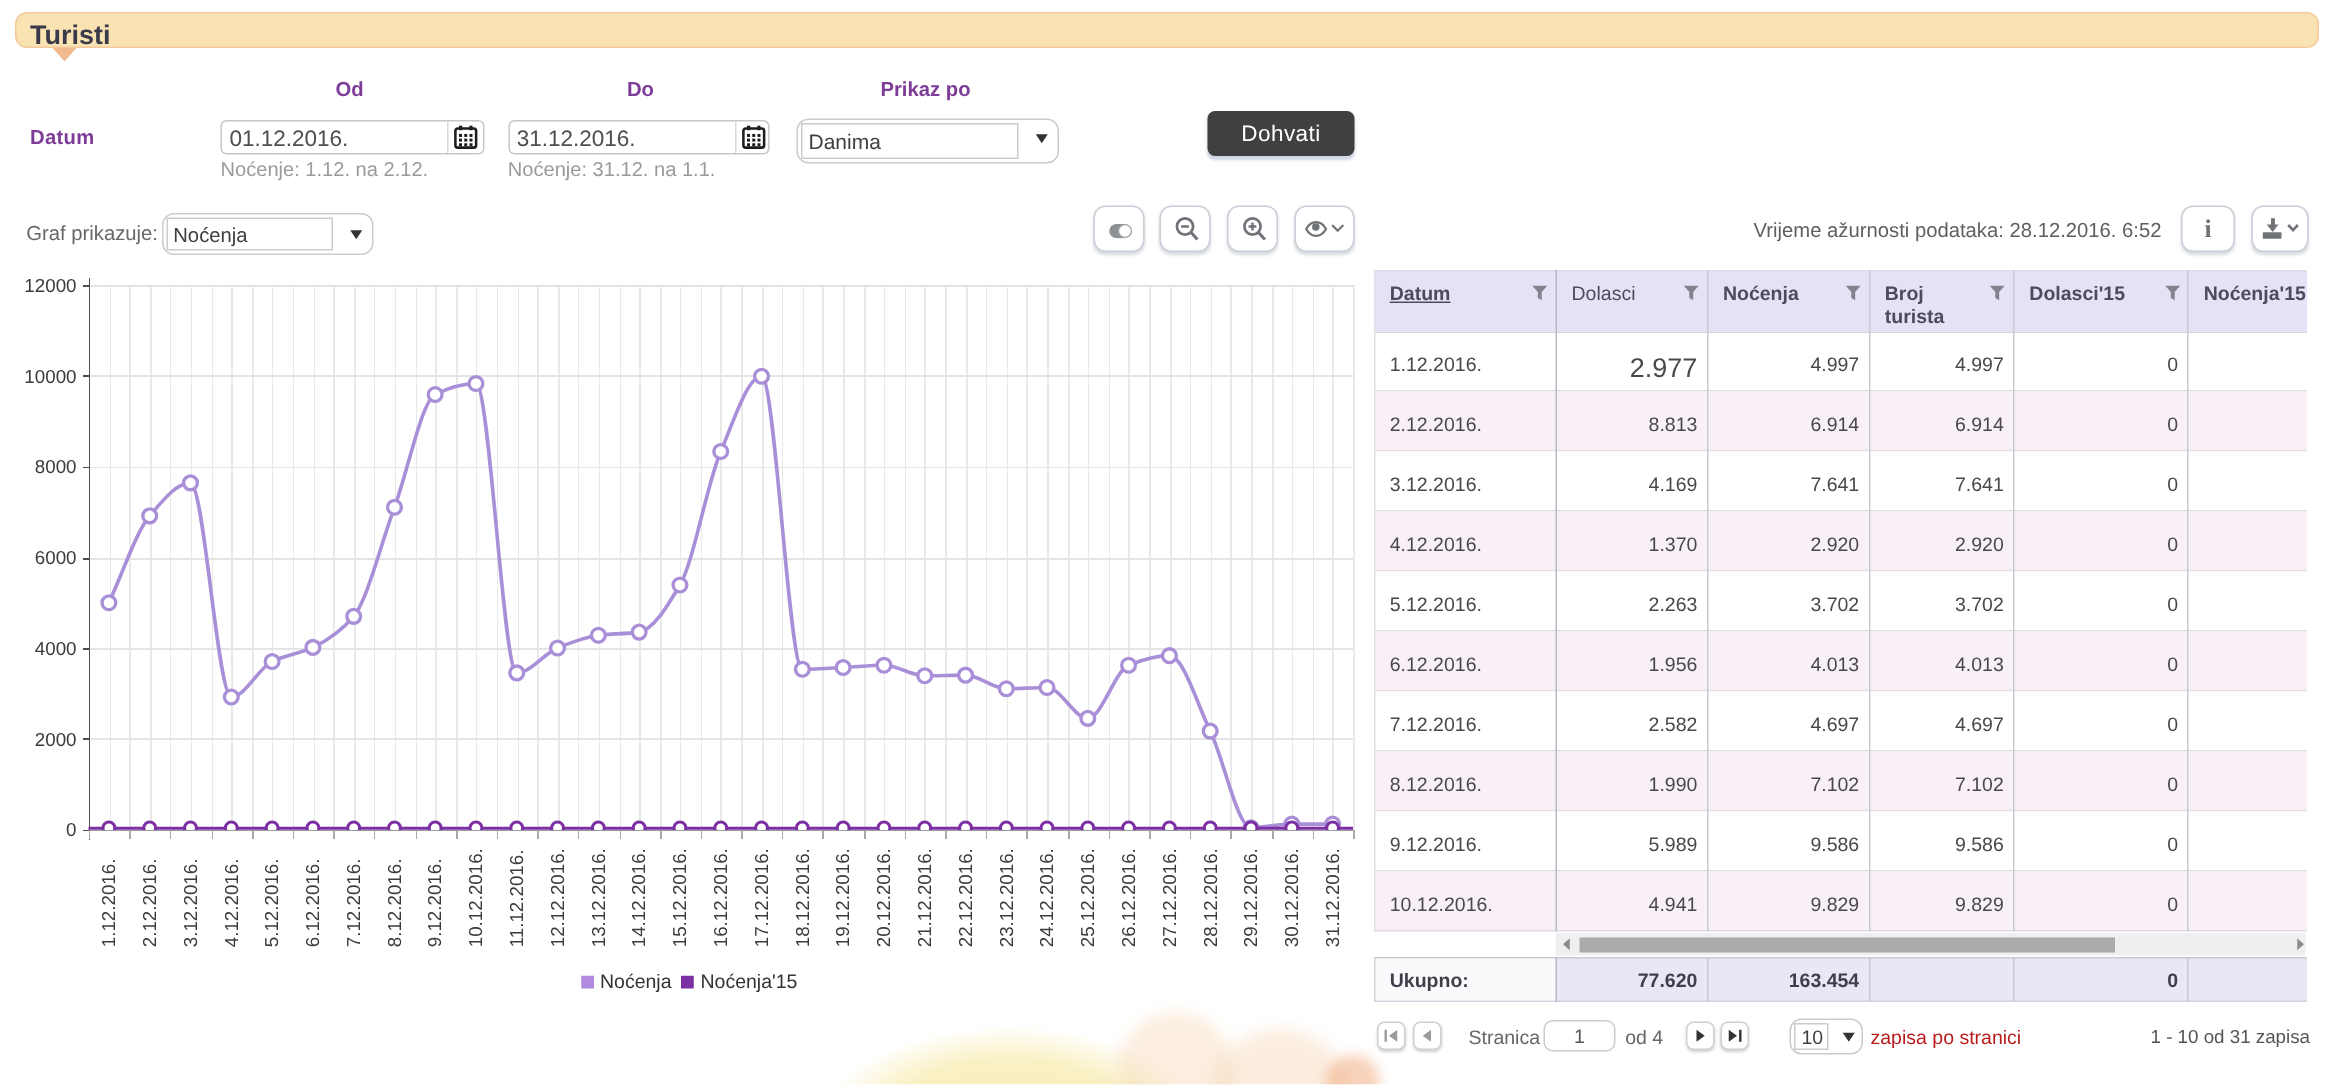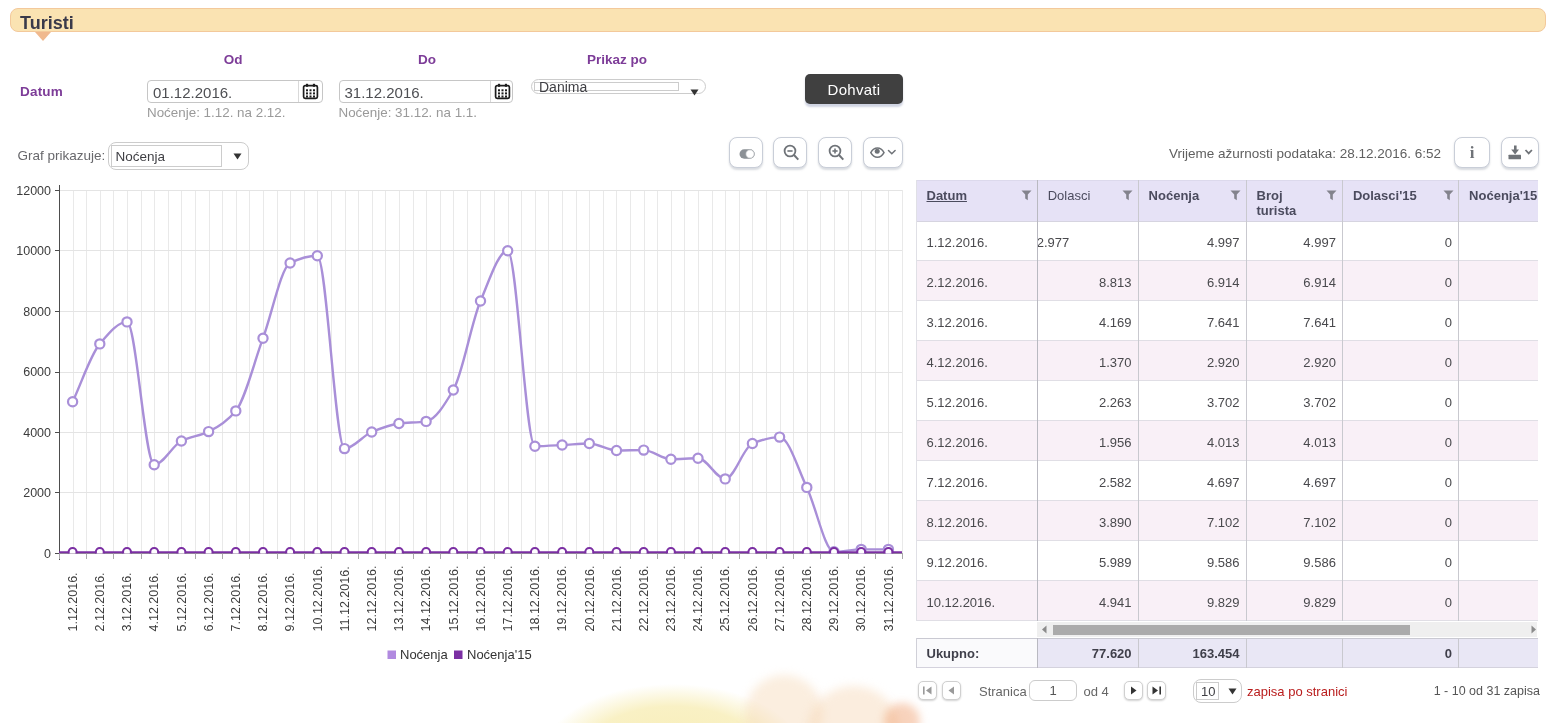--- a/index.html
+++ b/index.html
@@ -49,21 +49,21 @@
           <rect x="4" y="9.4" width="2" height="2"></rect>
           <rect x="7.5" y="9.4" width="2" height="2"></rect>
           <rect x="11" y="9.4" width="2" height="2"></rect>
           <rect x="4" y="12.5" width="2" height="2"></rect>
           <rect x="7.5" y="12.5" width="2" height="2"></rect>
           <rect x="11" y="12.5" width="2" height="2"></rect>
         </g>
       </svg></div>
 <div style="position:absolute;left:147px;top:105px;font-size:13.4px;color:#9a9a9a">Noćenje: 1.12. na 2.12.</div>
 <div style="position:absolute;left:338.5px;top:105px;font-size:13.4px;color:#9a9a9a">Noćenje: 31.12. na 1.1.</div>
-<div style="position:absolute;left:531px;top:79px;width:175px;height:15px;border:1px solid #ccc;border-radius:8px;background:#fff;box-sizing:border-box">
+<div style="position:absolute;left:531px;top:79px;width:175px;height:30px;border:1px solid #ccc;border-radius:8px;background:#fff;box-sizing:border-box">
       <div style="position:absolute;left:2px;top:2px;right:26px;bottom:2px;border:1px solid #ccc;display:flex;align-items:center;padding-left:4px;font-size:14px;color:#3f3f44">Danima</div>
       <svg style="position:absolute;right:6px;top:9px" width="9" height="7" viewBox="0 0 9 7">
         <path d="M0.5 0.5 H8.5 L4.5 6.5 Z" fill="#333"></path>
       </svg>
     </div>
 <div style="position:absolute;left:805px;top:74px;width:98px;height:30px;background:#404040;border-radius:5px;box-shadow:0 2.5px 2px rgba(150,160,190,.45);display:flex;align-items:center;justify-content:center;font-size:15px;color:#fff;letter-spacing:.3px">Dohvati</div>
 <div style="position:absolute;left:17.5px;top:148px;font-size:13.5px;color:#68686c">Graf prikazuje:</div>
 <div style="position:absolute;left:107.5px;top:142px;width:141.5px;height:28px;border:1px solid #ccc;border-radius:8px;background:#fff;box-sizing:border-box">
       <div style="position:absolute;left:2px;top:2px;right:26px;bottom:2px;border:1px solid #ccc;display:flex;align-items:center;padding-left:4px;font-size:13.5px;color:#3f3f44">Noćenja</div>
       <svg style="position:absolute;right:6px;top:10px" width="9" height="7" viewBox="0 0 9 7">
@@ -251,21 +251,21 @@
       <svg style="position:absolute;left:410.9px;top:10px" width="11" height="11" viewBox="0 0 11 11">
         <path d="M0.5 0.5 H10.5 L6.8 4.6 V10.2 L4.2 8.6 V4.6 Z" fill="#83838d"></path>
       </svg>
       <div style="position:absolute;left:437.4px;top:8px;width:82.2px;font-weight:bold;font-size:13px;line-height:15px;color:#4b4b5e;">Dolasci'15</div>
       <svg style="position:absolute;left:527.1px;top:10px" width="11" height="11" viewBox="0 0 11 11">
         <path d="M0.5 0.5 H10.5 L6.8 4.6 V10.2 L4.2 8.6 V4.6 Z" fill="#83838d"></path>
       </svg>
       <div style="position:absolute;left:553.6px;top:8px;width:203.4px;font-weight:bold;font-size:13px;line-height:15px;color:#4b4b5e;">Noćenja'15</div>
       <div style="position:absolute;left:0;top:41px;width:780px;height:40px;background:#ffffff;border-bottom:1px solid #e0dee5"></div>
       <div style="position:absolute;left:11.0px;top:55px;font-size:13px;color:#49494d">1.12.2016.</div>
-      <div style="position:absolute;left:121.2px;top:55px;width:94.9px;font-size:13px;color:#49494d">2.977</div>
+      <div style="position:absolute;left:121.2px;top:55px;width:94.9px;text-align:right;font-size:18px;color:#49494d">2.977</div>
       <div style="position:absolute;left:222.1px;top:55px;width:101.9px;text-align:right;font-size:13px;color:#49494d">4.997</div>
       <div style="position:absolute;left:330.0px;top:55px;width:90.4px;text-align:right;font-size:13px;color:#49494d">4.997</div>
       <div style="position:absolute;left:426.4px;top:55px;width:110.2px;text-align:right;font-size:13px;color:#49494d">0</div>
       <div style="position:absolute;left:0;top:81px;width:780px;height:40px;background:#f9f0f7;border-bottom:1px solid #e0dee5"></div>
       <div style="position:absolute;left:11.0px;top:95px;font-size:13px;color:#49494d">2.12.2016.</div>
       <div style="position:absolute;left:121.2px;top:95px;width:94.9px;text-align:right;font-size:13px;color:#49494d">8.813</div>
       <div style="position:absolute;left:222.1px;top:95px;width:101.9px;text-align:right;font-size:13px;color:#49494d">6.914</div>
       <div style="position:absolute;left:330.0px;top:95px;width:90.4px;text-align:right;font-size:13px;color:#49494d">6.914</div>
       <div style="position:absolute;left:426.4px;top:95px;width:110.2px;text-align:right;font-size:13px;color:#49494d">0</div>
       <div style="position:absolute;left:0;top:121px;width:780px;height:40px;background:#ffffff;border-bottom:1px solid #e0dee5"></div>
@@ -293,21 +293,21 @@
       <div style="position:absolute;left:330.0px;top:255px;width:90.4px;text-align:right;font-size:13px;color:#49494d">4.013</div>
       <div style="position:absolute;left:426.4px;top:255px;width:110.2px;text-align:right;font-size:13px;color:#49494d">0</div>
       <div style="position:absolute;left:0;top:281px;width:780px;height:40px;background:#ffffff;border-bottom:1px solid #e0dee5"></div>
       <div style="position:absolute;left:11.0px;top:295px;font-size:13px;color:#49494d">7.12.2016.</div>
       <div style="position:absolute;left:121.2px;top:295px;width:94.9px;text-align:right;font-size:13px;color:#49494d">2.582</div>
       <div style="position:absolute;left:222.1px;top:295px;width:101.9px;text-align:right;font-size:13px;color:#49494d">4.697</div>
       <div style="position:absolute;left:330.0px;top:295px;width:90.4px;text-align:right;font-size:13px;color:#49494d">4.697</div>
       <div style="position:absolute;left:426.4px;top:295px;width:110.2px;text-align:right;font-size:13px;color:#49494d">0</div>
       <div style="position:absolute;left:0;top:321px;width:780px;height:40px;background:#f9f0f7;border-bottom:1px solid #e0dee5"></div>
       <div style="position:absolute;left:11.0px;top:335px;font-size:13px;color:#49494d">8.12.2016.</div>
-      <div style="position:absolute;left:121.2px;top:335px;width:94.9px;text-align:right;font-size:13px;color:#49494d">3.890</div>
+      <div style="position:absolute;left:121.2px;top:335px;width:94.9px;text-align:right;font-size:13px;color:#49494d">1.990</div>
       <div style="position:absolute;left:222.1px;top:335px;width:101.9px;text-align:right;font-size:13px;color:#49494d">7.102</div>
       <div style="position:absolute;left:330.0px;top:335px;width:90.4px;text-align:right;font-size:13px;color:#49494d">7.102</div>
       <div style="position:absolute;left:426.4px;top:335px;width:110.2px;text-align:right;font-size:13px;color:#49494d">0</div>
       <div style="position:absolute;left:0;top:361px;width:780px;height:40px;background:#ffffff;border-bottom:1px solid #e0dee5"></div>
       <div style="position:absolute;left:11.0px;top:375px;font-size:13px;color:#49494d">9.12.2016.</div>
       <div style="position:absolute;left:121.2px;top:375px;width:94.9px;text-align:right;font-size:13px;color:#49494d">5.989</div>
       <div style="position:absolute;left:222.1px;top:375px;width:101.9px;text-align:right;font-size:13px;color:#49494d">9.586</div>
       <div style="position:absolute;left:330.0px;top:375px;width:90.4px;text-align:right;font-size:13px;color:#49494d">9.586</div>
       <div style="position:absolute;left:426.4px;top:375px;width:110.2px;text-align:right;font-size:13px;color:#49494d">0</div>
       <div style="position:absolute;left:0;top:401px;width:780px;height:40px;background:#f9f0f7;border-bottom:1px solid #e0dee5"></div>

